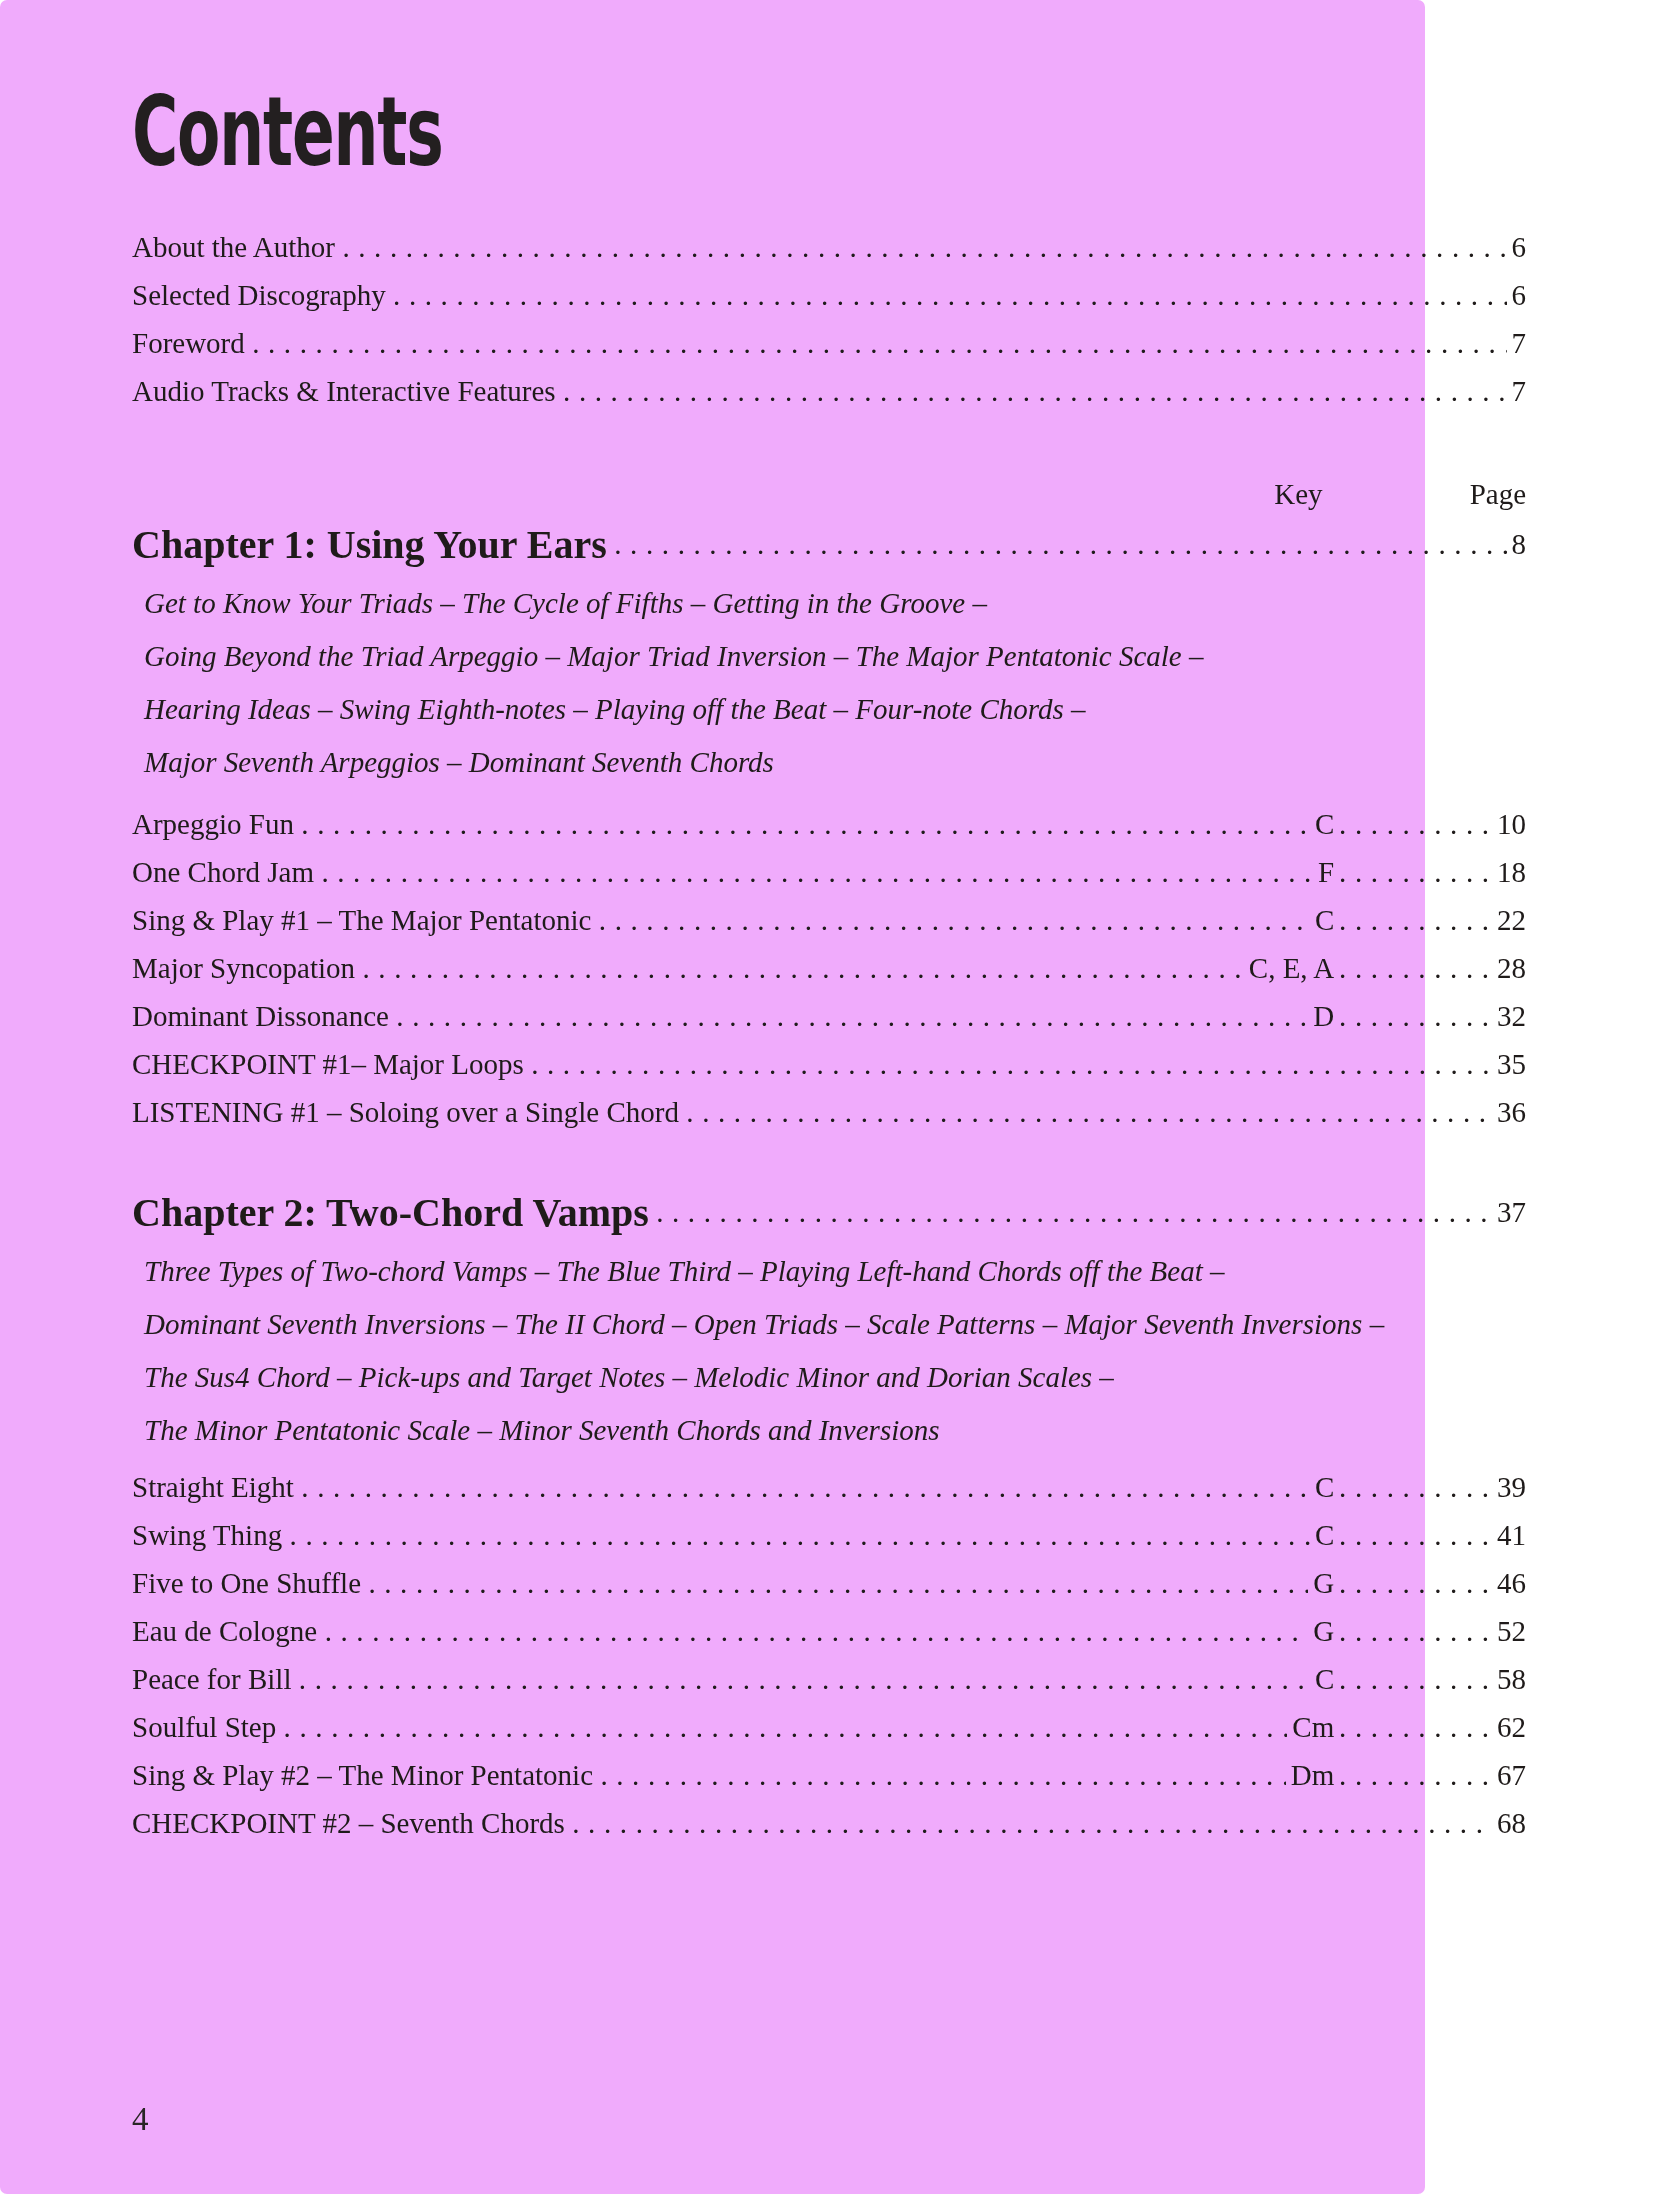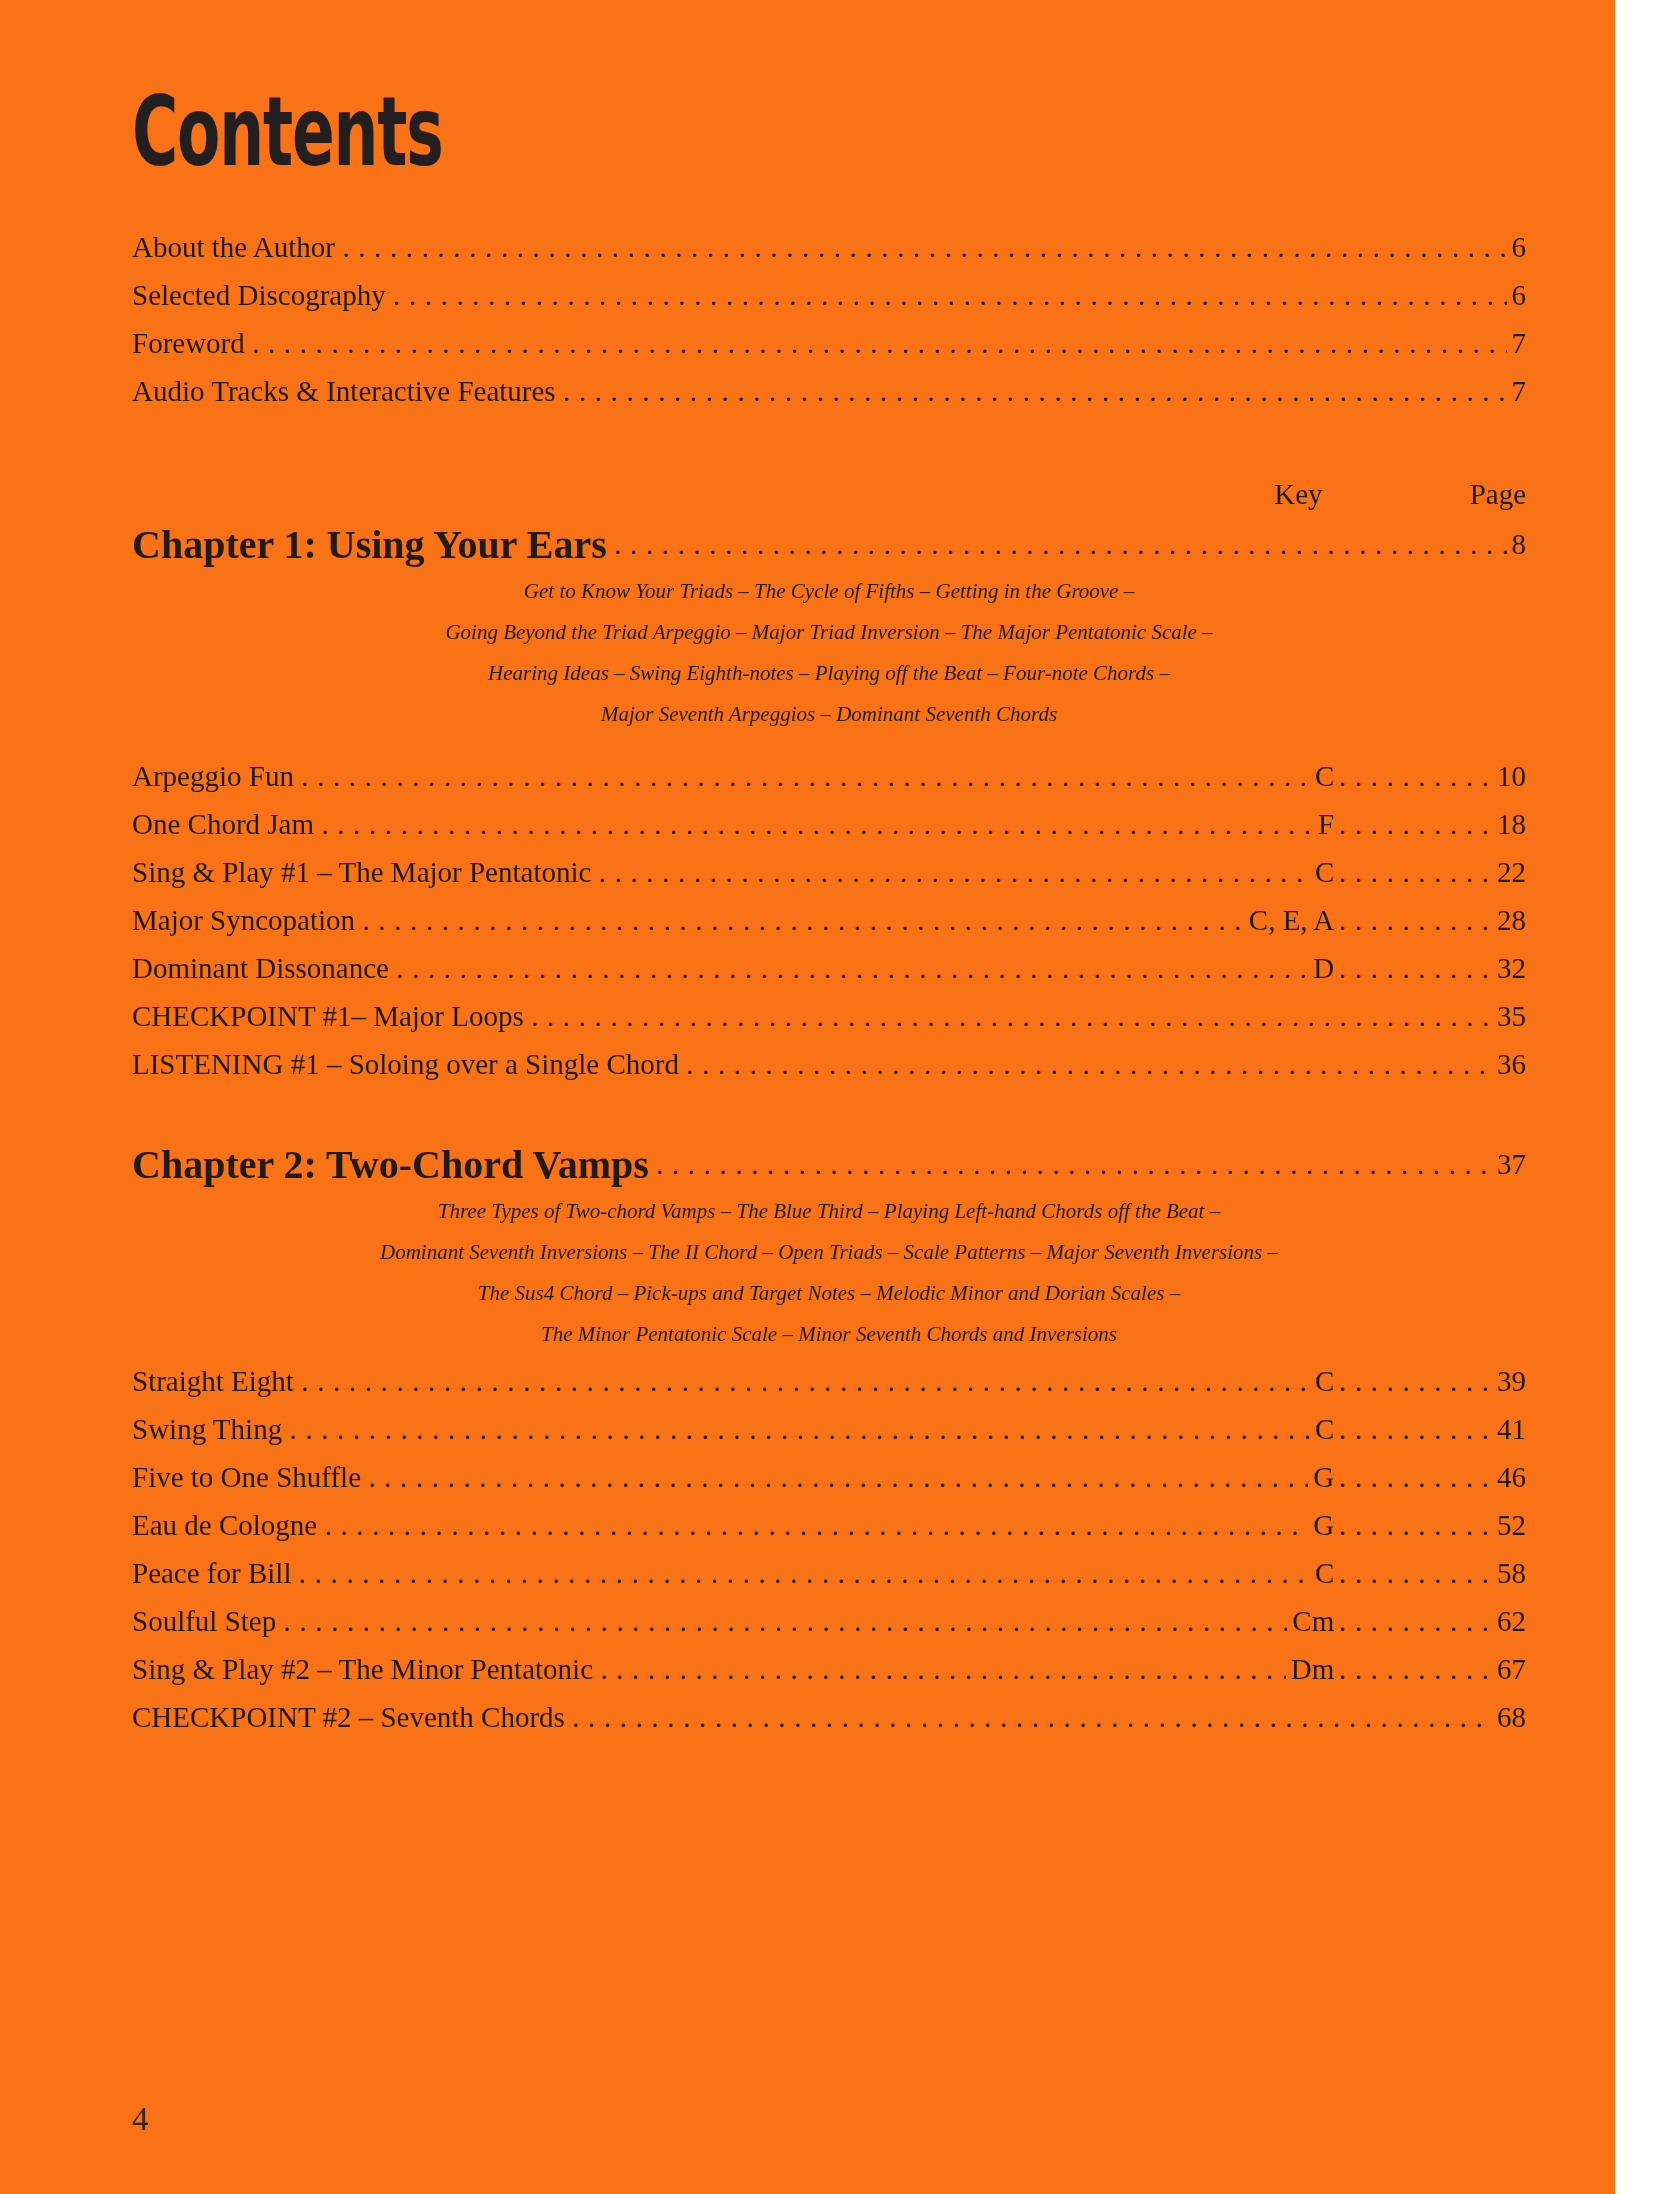--- a/index.html
+++ b/index.html
@@ -5,22 +5,23 @@
   html, body { margin: 0; padding: 0; background: #ffffff; }
   body {
     width: 1673px; height: 2194px;
     font-family: "Liberation Serif", serif;
     color: #1f1b1a;
     position: relative;
     overflow: hidden;
   }
   .page {
     position: relative;
-    width: 1615px; height: 2194px;
-    background: #f97316;
+    width: 1425px; height: 2194px;
+    background: #f0abfc;
+    border-radius: 7px;
   }
   .content {
     position: absolute;
     left: 132px; top: 86px;
     width: 1394px; 
   }
   h1.doc-title {
     margin: 0 0 45px 0;
     font-family: "DejaVu Sans", sans-serif;
     font-weight: bold;
@@ -76,26 +77,25 @@
   .chapter-row {
     font-size: 40px;
     font-weight: bold;
     line-height: 53px;
     height: 53px;
   }
   .chapter-row .pagenum { font-size: 29px; font-weight: normal; }
   
   .descriptions { margin: 0; }
   .desc-line {
-    margin: 0;
+    margin: 12px;
     font-style: italic;
-    font-size: 21px;
+    font-size: 29px;
     line-height: 41px;
     white-space: nowrap;
-    text-align: center;
   }
   .entries { margin-top: 16.6px; }
   .chapter-2 { margin-top: 50px; }
   .chapter-2 .entries { margin-top: 2px; }
   .folio {
     position: absolute;
     left: 132px; top: 2103px;
     font-size: 33px;
     line-height: 33px;
     color: #2a2626;

